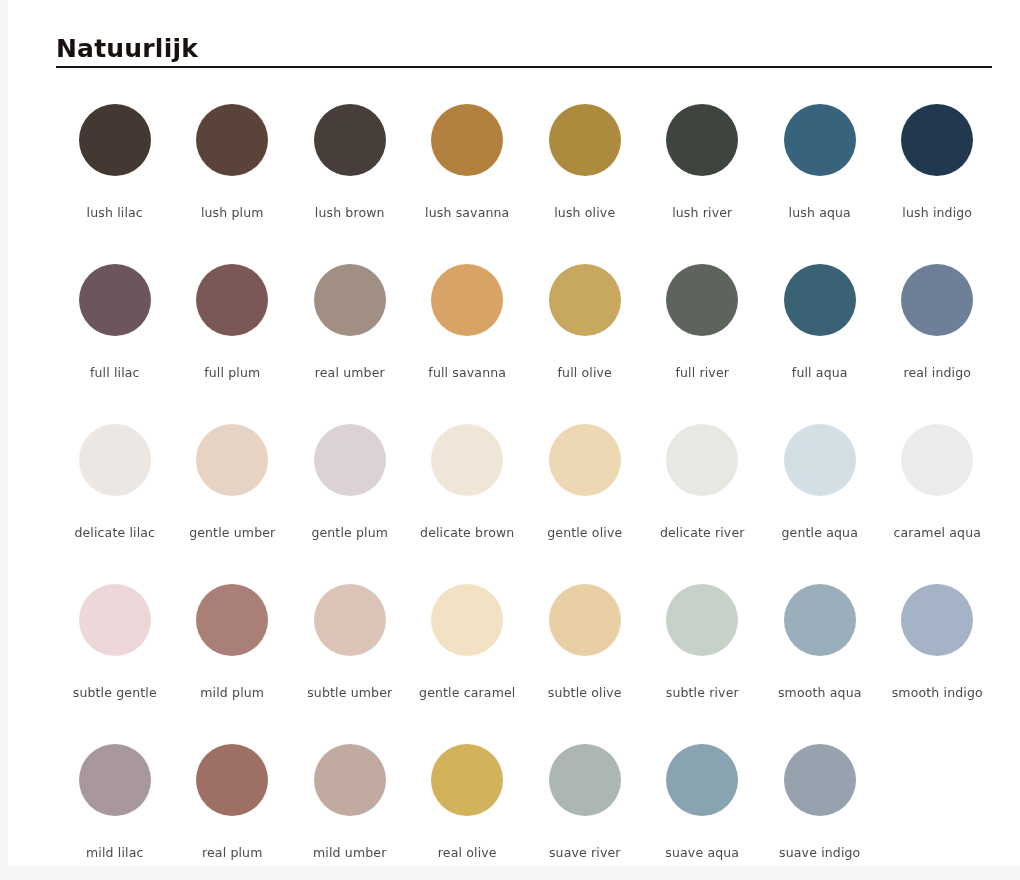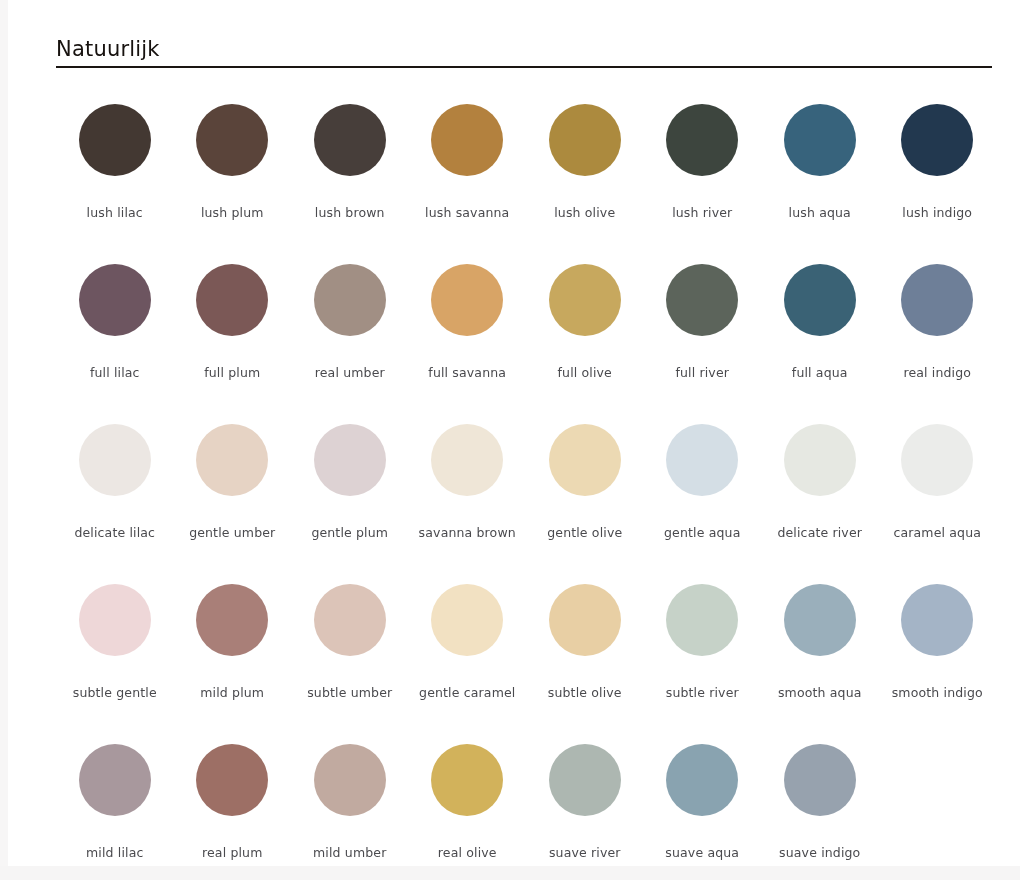--- a/index.html
+++ b/index.html
@@ -51,22 +51,22 @@
 
   .palette-header {
     position: absolute;
     left: 48px;
     top: 36px;
     width: 936px;
   }
 
   .palette-title {
     font-family: "DejaVu Sans", sans-serif;
-    font-size: 21px;
-    font-weight: 400;
+    font-size: 25px;
+    font-weight: 700;
     letter-spacing: 0.2px;
     color: #17120f;
     line-height: 26px;
     padding-bottom: 2px;
   }
 
   .title-rule {
     width: 936px;
     height: 2px;
     background: #1a1512;
@@ -196,35 +196,35 @@
         <div class="swatch-cell">
           <div class="swatch-dot" style="background: rgb(230, 211, 196);"></div>
           <div class="swatch-label">gentle umber</div>
         </div>
         <div class="swatch-cell">
           <div class="swatch-dot" style="background: rgb(221, 210, 211);"></div>
           <div class="swatch-label">gentle plum</div>
         </div>
         <div class="swatch-cell">
           <div class="swatch-dot" style="background: rgb(239, 230, 215);"></div>
-          <div class="swatch-label">savanna brown</div>
+          <div class="swatch-label">delicate brown</div>
         </div>
         <div class="swatch-cell">
           <div class="swatch-dot" style="background: rgb(236, 217, 179);"></div>
           <div class="swatch-label">gentle olive</div>
         </div>
         <div class="swatch-cell">
+          <div class="swatch-dot" style="background: rgb(230, 232, 226);"></div>
+          <div class="swatch-label">delicate river</div>
+        </div>
+        <div class="swatch-cell">
           <div class="swatch-dot" style="background: rgb(212, 222, 229);"></div>
           <div class="swatch-label">gentle aqua</div>
         </div>
         <div class="swatch-cell">
-          <div class="swatch-dot" style="background: rgb(230, 232, 226);"></div>
-          <div class="swatch-label">delicate river</div>
-        </div>
-        <div class="swatch-cell">
           <div class="swatch-dot" style="background: rgb(235, 236, 234);"></div>
           <div class="swatch-label">caramel aqua</div>
         </div>
         <div class="swatch-cell">
           <div class="swatch-dot" style="background: rgb(238, 215, 216);"></div>
           <div class="swatch-label">subtle gentle</div>
         </div>
         <div class="swatch-cell">
           <div class="swatch-dot" style="background: rgb(169, 127, 120);"></div>
           <div class="swatch-label">mild plum</div>

